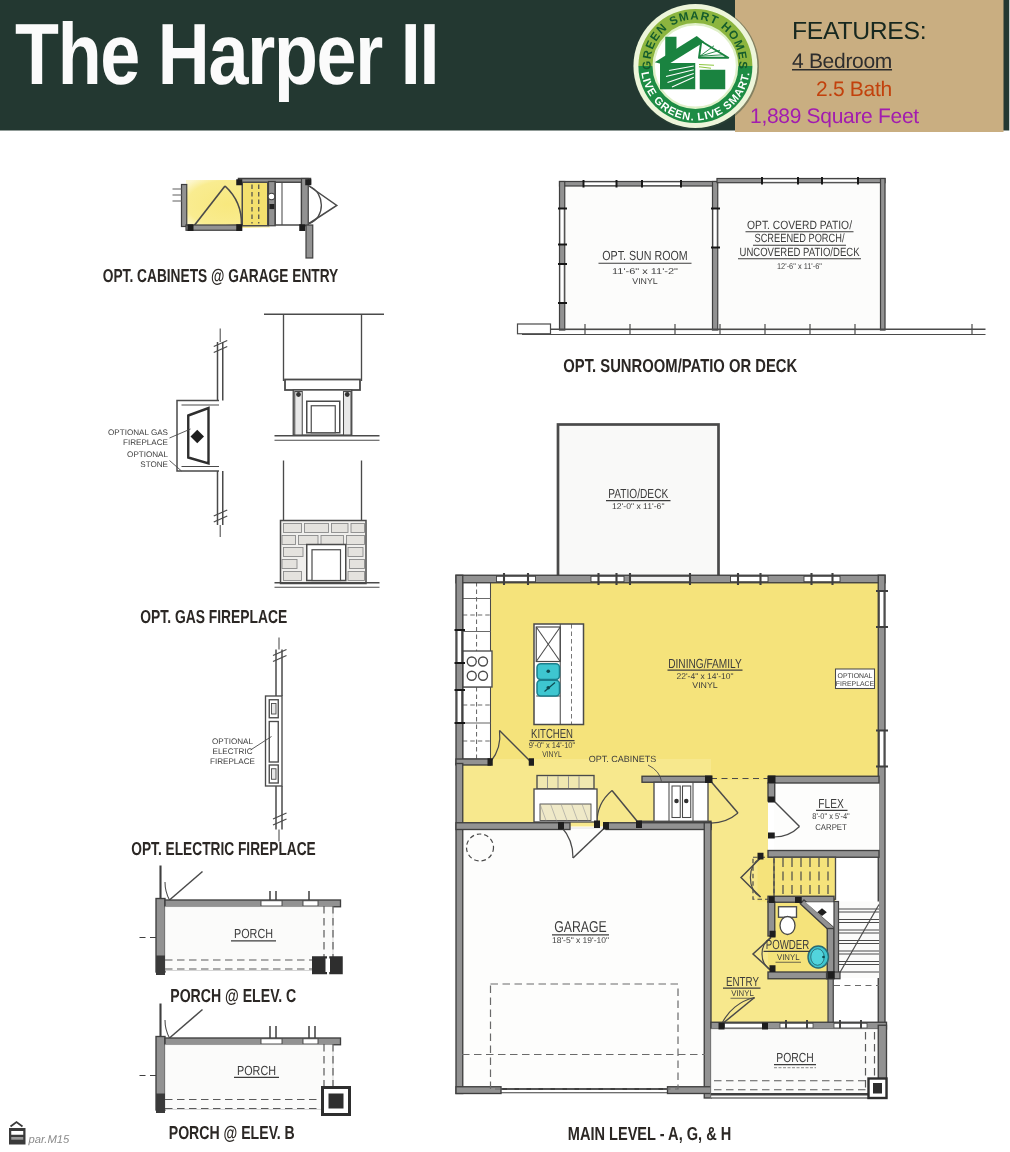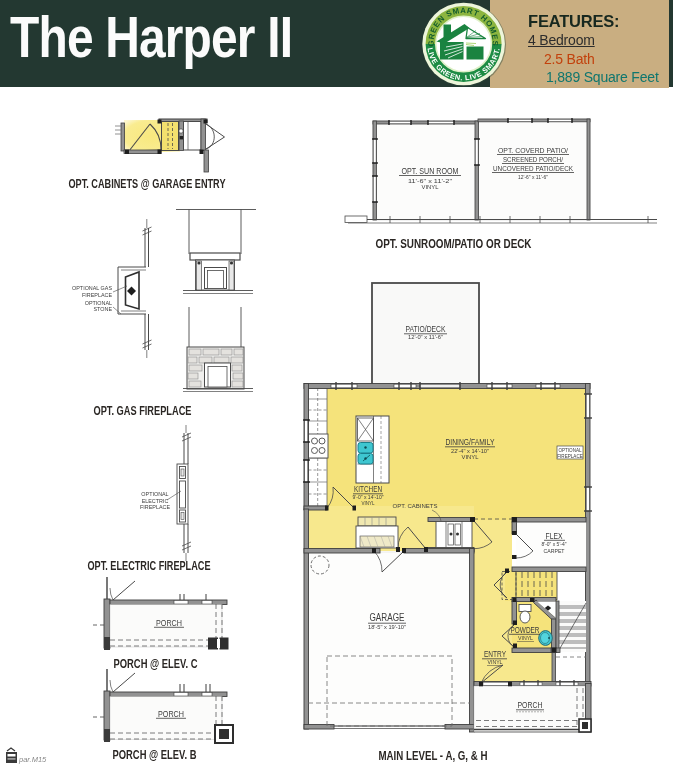--- a/index.html
+++ b/index.html
@@ -9,27 +9,27 @@
 </style>
 </head>
 <body>
 
 <div class="abs" style="left:0;top:0;width:673px;height:87px;background:#233831;"></div>
 
 <div class="abs" style="left:490px;top:0;width:179px;height:88px;background:#c9ae81;"></div>
 
 <div class="abs" style="left:10px;top:3px;width:360px;height:70px;color:#fbfbfb;font-weight:bold;font-size:58px;transform:scaleX(0.826);transform-origin:0 0;letter-spacing:-1px;white-space:nowrap;">The&nbsp;Harper&nbsp;II</div>
 
-<div class="abs" style="left:528px;top:12px;font-size:16.5px;font-weight:bold;color:#17281f;letter-spacing:-0.2px;">FEATURES:</div>
+<div class="abs" style="left:528px;top:12px;font-size:16.5px;font-weight:normal;color:#17281f;letter-spacing:-0.2px;">FEATURES:</div>
 
 <div class="abs" style="left:528px;top:32px;font-size:14px;color:#2d2d2d;letter-spacing:-0.2px;text-decoration:underline;">4 Bedroom</div>
 
 <div class="abs" style="left:544px;top:50.5px;font-size:14px;color:#c2410c;letter-spacing:-0.2px;">2.5 Bath</div>
 
-<div class="abs" style="left:546px;top:68.5px;font-size:14px;color:#0f766e;letter-spacing:-0.2px;">1,889 Square Feet</div>
+<div class="abs" style="left:500px;top:68.5px;font-size:14px;color:#a21caf;letter-spacing:-0.2px;">1,889 Square Feet</div>
 
 <svg class="abs" style="left:421px;top:2px;" width="86" height="86" viewBox="0 0 86 86">
   <defs>
     <path id="tp1" d="M 14.9 52.1 A 29.5 29.5 0 1 1 70.3 52.1"></path>
     <path id="tp2" d="M 6.3 42 a 36.3 36.3 0 0 0 72.6 0"></path>
   </defs>
   <circle cx="43" cy="42.5" r="42" fill="#2f4a3a" opacity="0.45"></circle>
   <circle cx="42.6" cy="42" r="41.3" fill="#edf5da"></circle>
   <path d="M 42.6 42 m -38 0 a 38 38 0 0 1 76 0 z" fill="#8cb53f"></path>
   <path d="M 42.6 42 m 38 0 a 38 38 0 0 1 -76 0 z" fill="#1d8c44"></path>

